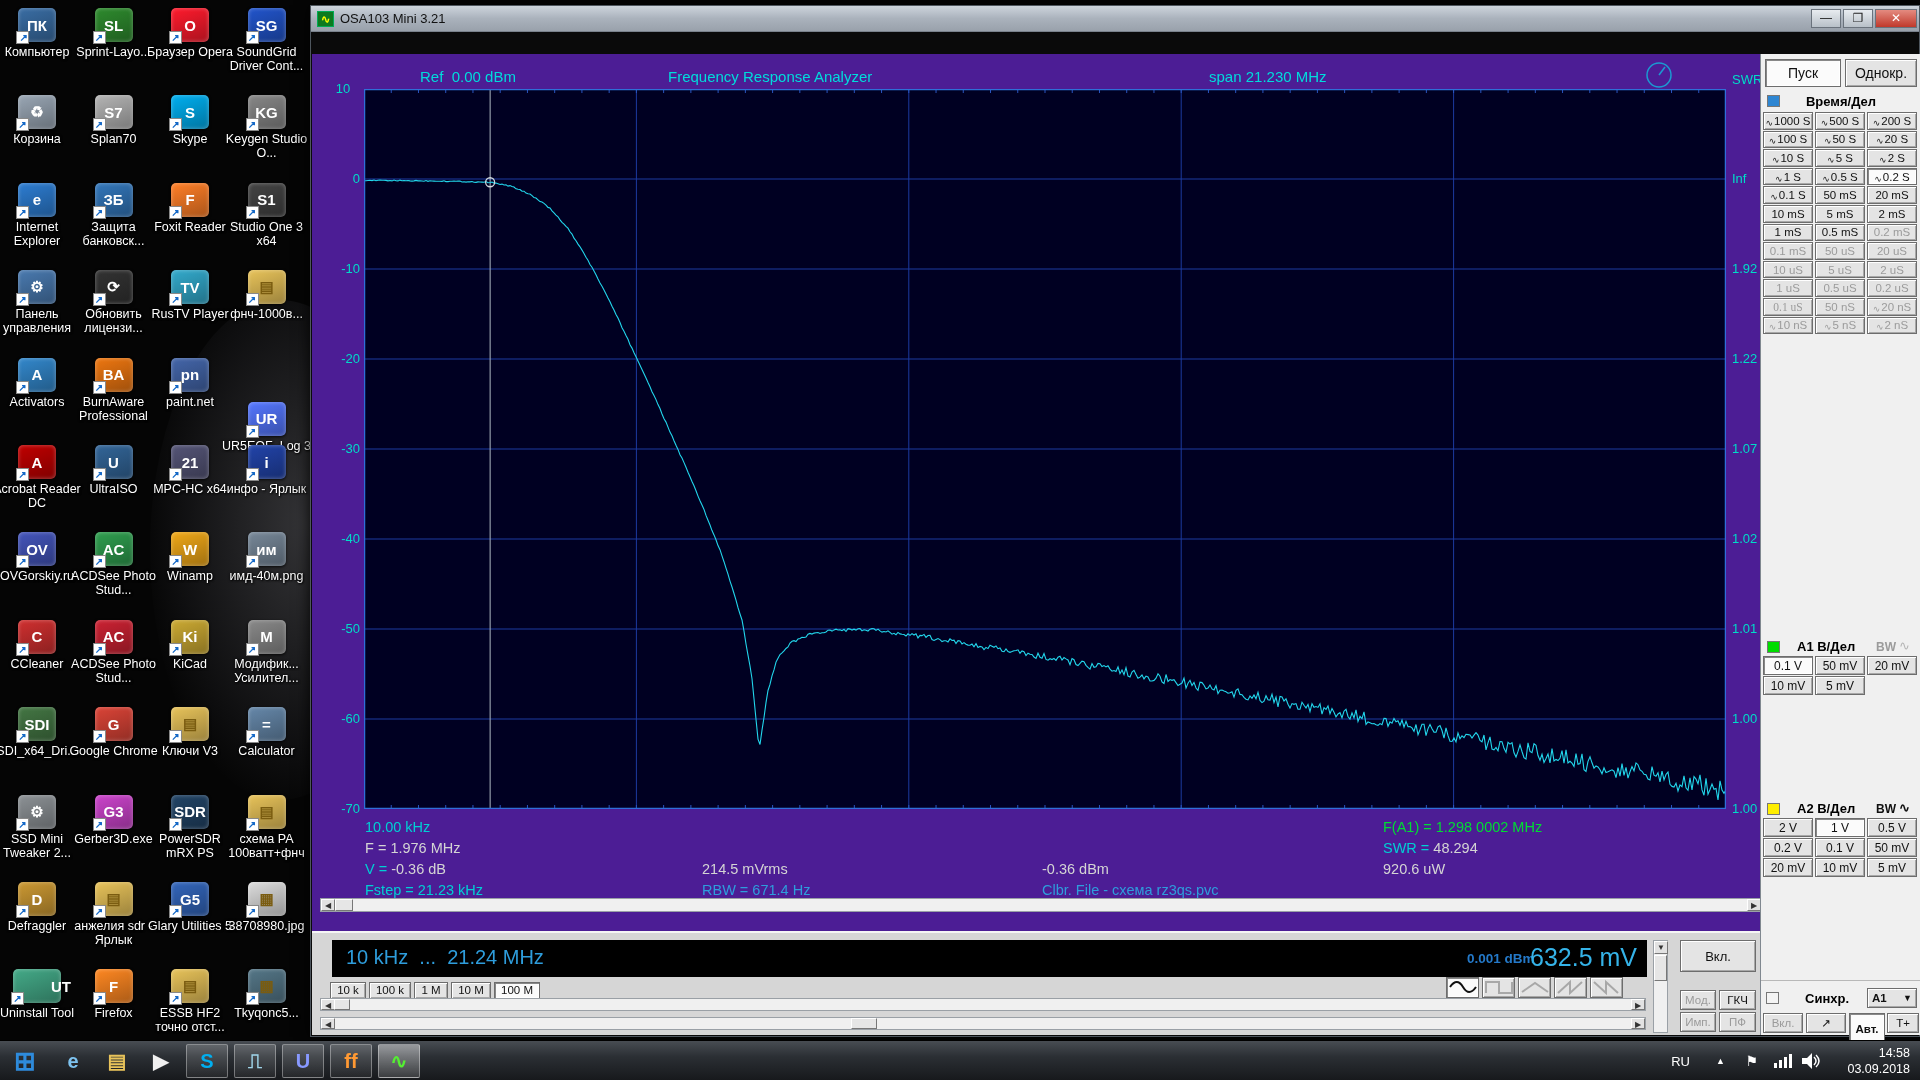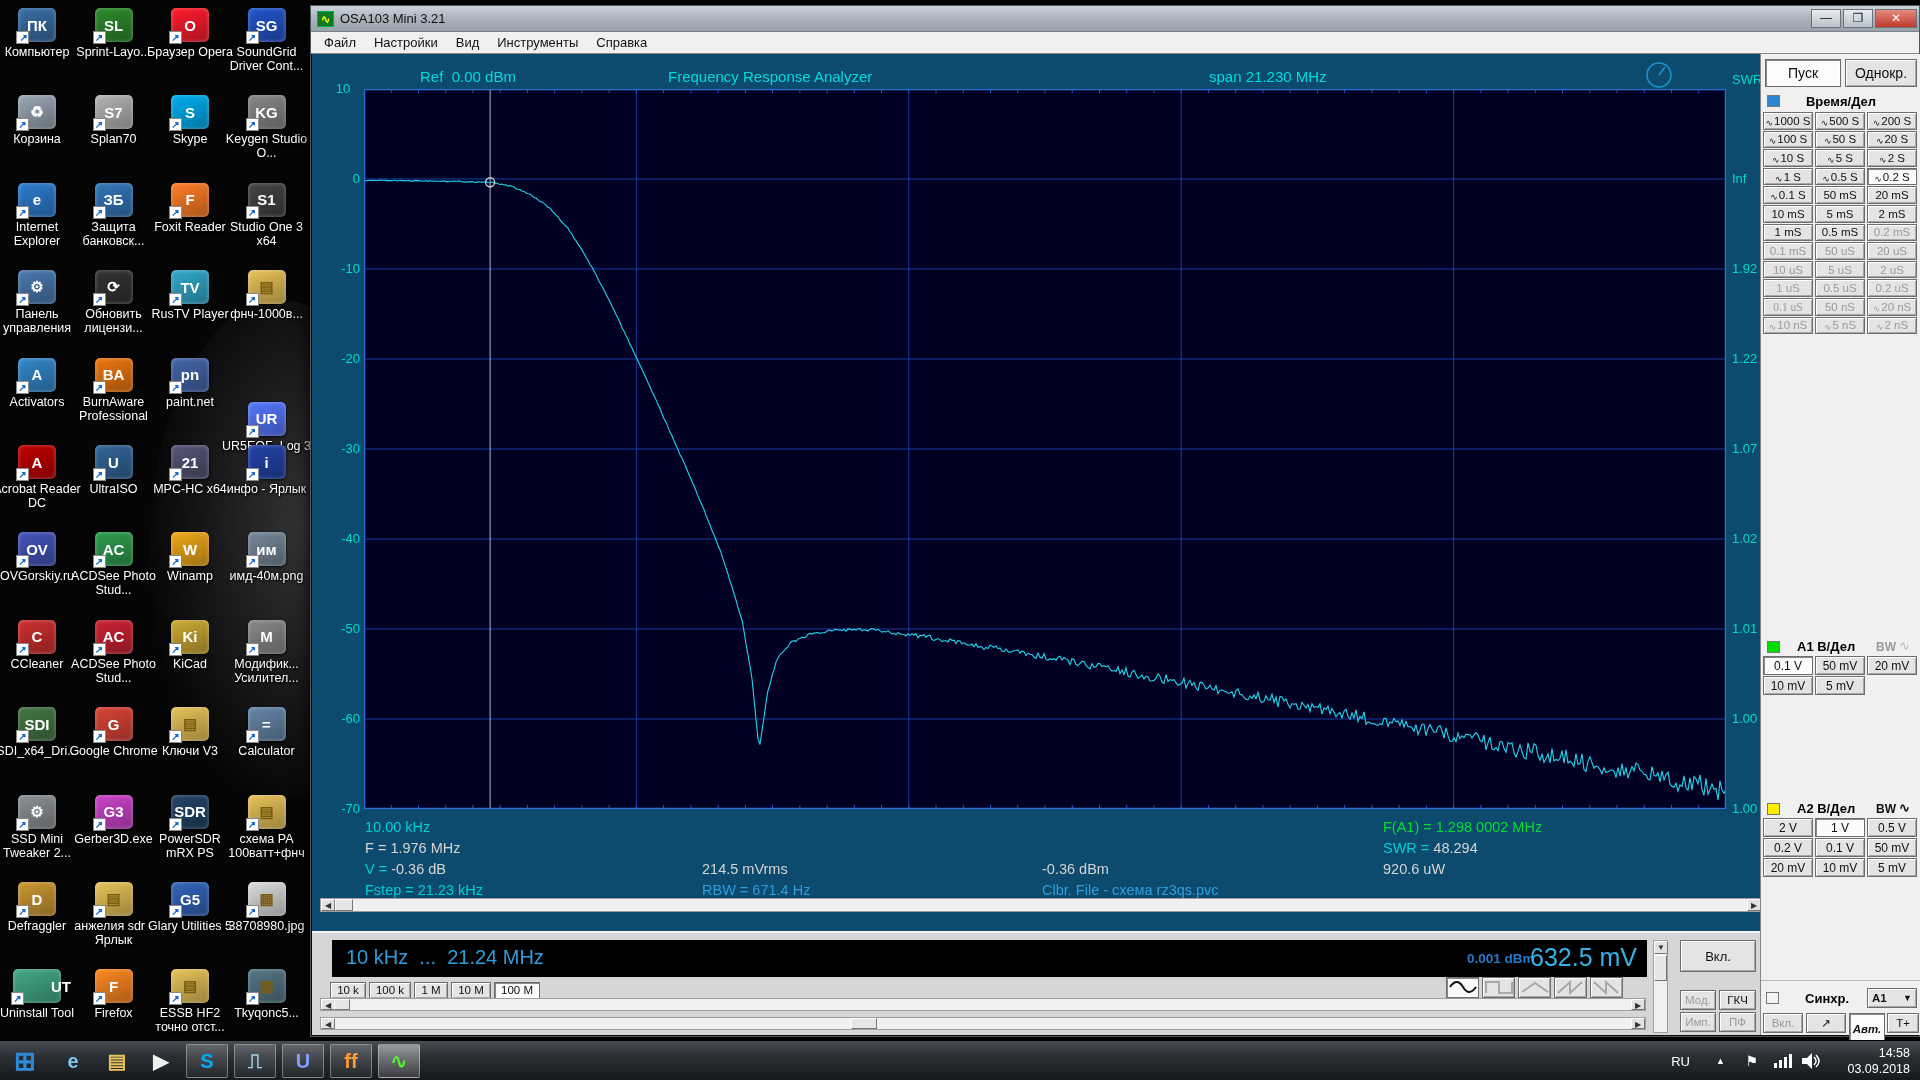--- a/index.html
+++ b/index.html
@@ -27,21 +27,21 @@
     display:flex; align-items:center; padding-left:6px; border-bottom:1px solid #7a828c; }
   #titlebar .appico { width:17px; height:16px; background:#0c7a1f; border:1px solid #0a5; margin-right:6px;
     color:#ff0; font-size:11px; line-height:14px; text-align:center; font-weight:bold; }
   #titlebar .ttl { font-size:13px; color:#111; flex:1; }
   .winbtn { width:30px; height:19px; margin-right:2px; font-size:12px; line-height:17px; text-align:center;
     border:1px solid #6a727c; background:linear-gradient(#e8ecf0,#b8c0c8); color:#222; }
   .winbtn.close { background:linear-gradient(#e48b80,#c0392b); color:#fff; width:42px; }
   #menubar { height:22px; background:#f0f0f0; display:flex; align-items:center; padding-left:4px;
     border-bottom:1px solid #888; }
   #menubar .mi { font-size:13px; color:#111; padding:2px 9px; }
-  #client { position:absolute; left:1px; top:48px; right:1px; bottom:1px; background:#0c4a6e;padding-left:6px; }
+  #client { position:absolute; left:1px; top:48px; right:1px; bottom:1px; background:#4c1d95;padding-left:6px; }
   .hdrtxt { position:absolute; font-size:15px; color:#00dcdc; white-space:pre; }
   #plot { position:absolute; left:52px; top:35px; width:1362px; height:720px; }
   .axl { position:absolute; font-size:13px; color:#00dcc8; }
   .rdout { position:absolute; font-size:14.5px; white-space:pre; }
   .c-cy { color:#00cfd4; } .c-wh { color:#d4d4d4; } .c-bl { color:#2e9ddc; } .c-gr { color:#00dd33; }
   
   .sb { position:absolute; background:#f0f0f0; border:1px solid #9aa0a6; }
   .sb .ar { position:absolute; top:0; bottom:0; width:14px; background:#e2e2e2; border:1px solid #fff;
     border-right-color:#777; border-bottom-color:#777; font-size:8px; color:#333; text-align:center; line-height:12px; }
   .sb .thumb { position:absolute; top:0; bottom:0; background:#e6e6e6; border:1px solid #fff;
@@ -278,27 +278,20 @@
 </div>
 
 <div id="win">
   <div id="titlebar">
     <div class="appico">∿</div>
     <div class="ttl">OSA103 Mini 3.21</div>
     <div class="winbtn">—</div>
     <div class="winbtn">❐</div>
     <div class="winbtn close">✕</div>
   </div>
-  <div id="menubar">
-      <div class="mi">Файл</div>
-      <div class="mi">Настройки</div>
-      <div class="mi">Вид</div>
-      <div class="mi">Инструменты</div>
-      <div class="mi">Справка</div>
-    </div>
   <div id="client">
     <div class="hdrtxt" style="left:108px; top:14px;">Ref  0.00 dBm</div>
     <div class="hdrtxt" style="left:356px; top:14px;">Frequency Response Analyzer</div>
     <div class="hdrtxt" style="left:897px; top:14px;">span 21.230 MHz</div>
     <svg id="clockico" width="28" height="28" style="position:absolute; left:1333px; top:7px;">
       <circle cx="14" cy="14" r="12" fill="none" stroke="#1b9ad2" stroke-width="1.5"></circle>
       <line x1="14" y1="14" x2="20" y2="6" stroke="#1b9ad2" stroke-width="1.5"></line>
     </svg>
     <svg id="plot" viewBox="0 0 1362 720">
         <rect x="0" y="0" width="1362" height="720" fill="#000022"></rect>
@@ -693,21 +686,21 @@
       <div class="sw" style="left:5px; top:938px; background:#f4f4f4;"></div>
       <div class="hdr" style="left:44px; top:937px;">Синхр.</div>
       <div class="b3" style="position:absolute; left:106px; top:934px; width:50px; height:20px; font-weight:bold; justify-content:space-between; padding:0 4px;">
         <span>A1</span>
           <span style="font-size:9px;">▼</span>
       </div>
       <div class="b3 dis" style="position:absolute; left:2px; top:959px; width:40px; height:20px;">Вкл.</div>
       <div class="b3" style="position:absolute; left:45px; top:959px; width:40px; height:20px;">
           <span>↗</span>
         </div>
-      <div class="b3 sel" style="position:absolute; left:88px; top:959px; width:36px; height:32px; font-weight:bold;font-style:italic;">Авт.</div>
+      <div class="b3 sel" style="position:absolute; left:88px; top:959px; width:36px; height:32px; font-weight:bold;">Авт.</div>
       <div class="b3" style="position:absolute; left:126px; top:959px; width:32px; height:20px;">Т+</div>
     </div>
   </div>
 </div>
 
 <div id="taskbar">
   <div id="tb-apps">
       <div class="tb-ico" style="left: 8px; color: rgb(46, 139, 220); font-size: 26px;">⊞</div>
       <div class="tb-ico" style="left: 56px; color: rgb(126, 195, 240);">e</div>
       <div class="tb-ico" style="left: 100px; color: rgb(232, 195, 90);">▤</div>

